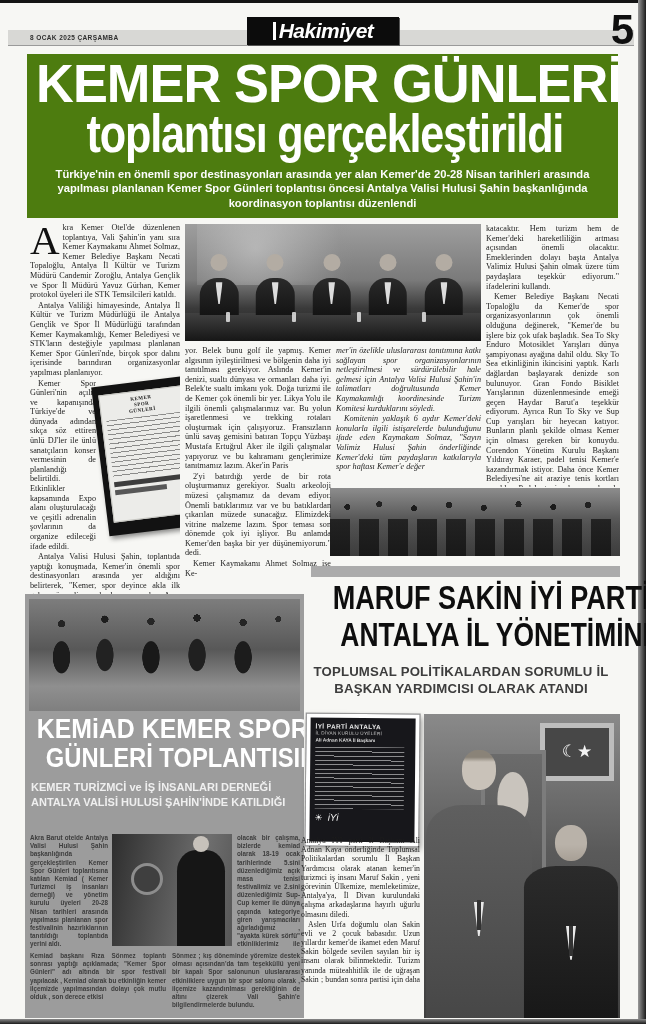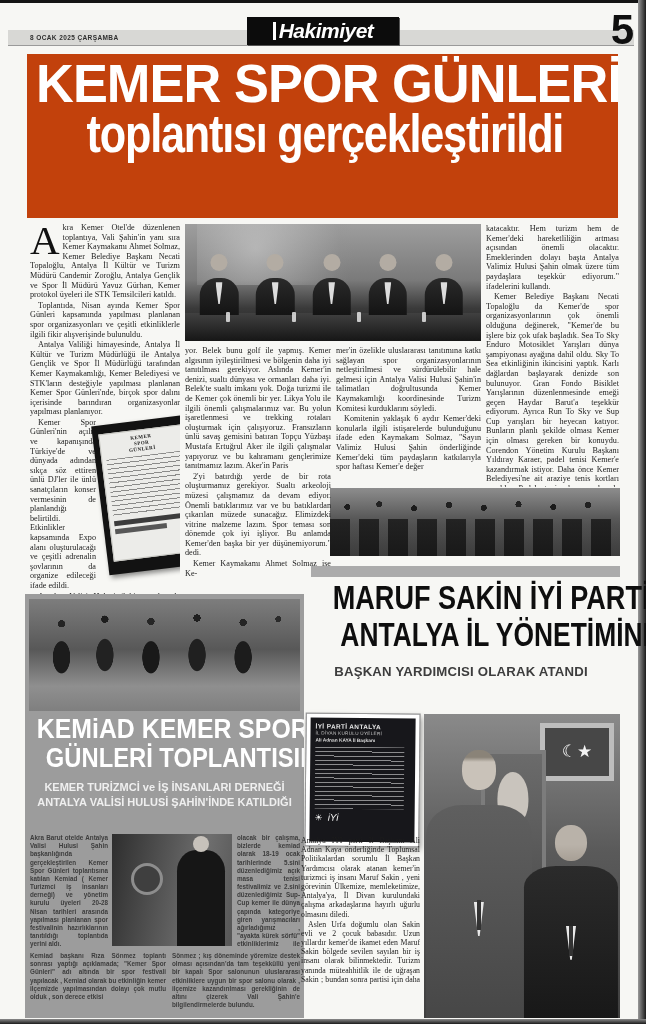--- a/index.html
+++ b/index.html
@@ -10,33 +10,33 @@
   .edge-right{right:0;top:0;width:8px;height:1024px;background:linear-gradient(90deg,#9a9a9a,#1b1b1b);}
   .edge-bottom{left:0;bottom:0;width:646px;height:5px;background:linear-gradient(#8a8a8a,#1b1b1b);}
   
   .hdr-strip{left:8px;top:30px;width:626px;height:15px;background:#d8d8d5;border-bottom:1px solid #9a9a9a;}
   .hdr-date{left:30px;top:34px;font-size:6.5px;font-weight:bold;color:#2e2e2e;letter-spacing:.4px;}
   .masthead{left:247px;top:17px;width:152px;height:28px;background:#0c0c0c;display:flex;align-items:center;justify-content:center;box-shadow:1px 1px 0 #555;}
   .masthead .bar{display:inline-block;width:3px;height:18px;background:#fff;margin-right:3px;}
   .masthead .mh-text{color:#fff;font-weight:bold;font-style:italic;font-size:21px;letter-spacing:-0.5px;}
   .pageno{left:584px;top:6px;width:50px;text-align:right;font-size:42px;font-weight:bold;color:#101010;}
   
-  .mainbox{left:27px;top:54px;width:591px;height:164px;background:#c2410c;text-align:center;overflow:hidden;}
+  .mainbox{left:27px;top:54px;width:591px;height:164px;background:#4d7c0f;text-align:center;overflow:hidden;}
   .cond{display:inline-block;transform:scaleX(var(--sx,.85));transform-origin:center;white-space:nowrap;}
   .mh1{margin-top:2px;font-size:54px;line-height:1.0;font-weight:bold;color:#fff;letter-spacing:-1px;}
   .mh2{margin-top:-4px;font-size:54px;line-height:1.0;font-weight:bold;color:#fff;letter-spacing:-1.5px;}
   .msub{margin:7px auto 0;width:568px;font-size:11.2px;font-weight:600;color:#fdfdfd;line-height:1.28;}
   
   .bodycol{font-family:"Liberation Serif",serif;font-size:8.2px;line-height:1.17;color:#1d1d1d;text-align:justify;overflow:hidden;}
   .bodycol p{margin:0 0 1px 0;}
   .bodycol p.ind{text-indent:8px;}
   .dropcap{float:left;font-size:41px;line-height:.78;padding:2px 3px 0 0;font-weight:400;color:#111;font-family:"Liberation Serif",serif;}
   .col1{left:30px;top:223px;width:150px;height:389px;}
   .col2{left:185px;top:346px;width:146px;height:247px;}
-  .col3{left:336px;top:346px;width:145px;height:141px;}
+  .col3{left:336px;top:346px;width:145px;height:141px;font-style:italic;}
   .col4{left:486px;top:224px;width:133px;height:263px;}
   
   .photo{overflow:hidden;background:#666;}
   
   .p-panel{left:185px;top:224px;width:296px;height:117px;background:linear-gradient(180deg,#9e9e9e,#7a7a7a 48%,#3a3a3a 72%,#1f1f1f);}
   .p-panel .screen{position:absolute;left:4%;top:0;width:66%;height:52%;background:radial-gradient(circle at 30% 40%,rgba(220,220,220,.5),rgba(150,150,150,.15) 60%,transparent 70%);}
   .p-panel .table{position:absolute;left:0;bottom:0;width:100%;height:24%;background:linear-gradient(#414141,#161616);}
   .person{position:absolute;bottom:22%;width:13%;height:52%;}
   .person::before{content:"";position:absolute;left:50%;top:0;transform:translateX(-50%);width:17px;height:17px;border-radius:50%;background:#b3aca3;}
   .person::after{content:"";position:absolute;left:50%;bottom:0;transform:translateX(-50%);width:100%;height:62%;background:linear-gradient(#2a2a2a,#141414);border-radius:45% 45% 0 0;}
@@ -71,21 +71,21 @@
     radial-gradient(circle 6px at 45% 20%,#262626 60%,transparent 62%),
     radial-gradient(circle 6px at 62% 17%,#1f1f1f 60%,transparent 62%),
     radial-gradient(circle 6px at 79% 21%,#242424 60%,transparent 62%),
     radial-gradient(circle 5px at 92% 18%,#2a2a2a 60%,transparent 62%),
     radial-gradient(ellipse 14px 26px at 12% 52%,#1c1c1c 60%,transparent 64%),
     radial-gradient(ellipse 14px 26px at 28% 50%,#222 60%,transparent 64%),
     radial-gradient(ellipse 14px 26px at 45% 52%,#191919 60%,transparent 64%),
     radial-gradient(ellipse 14px 26px at 62% 50%,#202020 60%,transparent 64%),
     radial-gradient(ellipse 14px 26px at 79% 52%,#1c1c1c 60%,transparent 64%);}
   .kh{position:absolute;left:0;width:291px;text-align:right;font-weight:bold;color:#fff;font-size:27px;line-height:1.0;}
-  .ksub{position:absolute;left:6px;top:186px;width:267px;text-align:center;font-size:11px;font-weight:600;color:#efefef;line-height:1.32;}
+  .ksub{position:absolute;left:6px;top:186px;width:267px;text-align:left;font-size:11px;font-weight:600;color:#efefef;line-height:1.32;}
   .ktext{position:absolute;font-size:6.3px;font-weight:bold;color:#3c3c3c;line-height:1.3;text-align:justify;overflow:hidden;}
   .p-spk{position:absolute;left:87px;top:240px;width:120px;height:112px;background:linear-gradient(100deg,#2e2e2e,#6e6e6e 70%,#565656);}
   .p-spk .emblem{position:absolute;left:16%;top:26%;width:26px;height:26px;border-radius:50%;border:3px solid #8d8d8d;background:#3f3f3f;}
   .p-spk .fig{position:absolute;right:6%;bottom:0;width:40%;height:86%;background:#161616;border-radius:40% 40% 0 0/22% 22% 0 0;}
   .p-spk .fig::before{content:"";position:absolute;left:50%;top:-14px;transform:translateX(-50%);width:16px;height:16px;border-radius:50%;background:#c7c2bb;}
   
   .mdivider{left:311px;top:566px;width:309px;height:11px;background:#ababab;}
   .mhead{left:298px;width:330px;text-align:center;font-weight:bold;color:#0e0e0e;font-size:33px;line-height:1.0;}
   .msubhead{left:299px;top:663px;width:324px;text-align:center;font-size:13.2px;font-weight:600;color:#3d3d3d;line-height:1.3;letter-spacing:.2px;}
   .p-slide{left:306px;top:714px;width:113px;height:132px;background:#17171b;border:4px solid #fff;box-shadow:0 0 0 1px #9a9a9a,2px 3px 6px rgba(0,0,0,.4);transform:rotate(.6deg);box-sizing:border-box;padding:5px 5px 3px;}
@@ -126,20 +126,21 @@
 <div class="abs hdr-date">8 OCAK 2025 ÇARŞAMBA</div>
 <div class="abs masthead">
   <span class="bar"></span>
   <span class="mh-text">Hakimiyet</span>
 </div>
 <div class="abs pageno">5</div>
 
 <div class="abs mainbox">
   <div class="mh1"><span class="cond" style="--sx:.97">KEMER SPOR GÜNLERİ</span></div>
   <div class="mh2"><span class="cond" style="--sx:.8">toplantısı gerçekleştirildi</span></div>
+  <div class="msub">Türkiye'nin en önemli spor destinasyonları arasında yer alan Kemer'de 20-28 Nisan tarihleri arasında yapılması planlanan Kemer Spor Günleri toplantısı öncesi Antalya Valisi Hulusi Şahin başkanlığında koordinasyon toplantısı düzenlendi</div>
 </div>
 
 <div class="abs photo p-panel">
   <div class="screen"></div>
   <div class="table"></div>
   <div class="person" style="left:5%">
       <span class="shirt"></span>
     </div>
   <div class="person" style="left:24%">
       <span class="shirt"></span>
@@ -155,21 +156,20 @@
     </div>
   <div class="bottle" style="left:14%"></div>
   <div class="bottle" style="left:36%"></div>
   <div class="bottle" style="left:58%"></div>
   <div class="bottle" style="left:80%"></div>
 </div>
 <div class="abs photo p-aud"></div>
 
 <div class="abs bodycol col1">
   <p><span class="dropcap">A</span><span>kra Kemer Otel'de düzenlenen toplantıya, Vali Şahin'in yanı sıra Kemer Kaymakamı Ahmet Solmaz, Kemer Belediye Başkanı Necati Topaloğlu, Antalya İl Kültür ve Turizm Müdürü Candemir Zoroğlu, Antalya Gençlik ve Spor İl Müdürü Yavuz Gürhan, Kemer protokol üyeleri ile STK Temsilcileri katıldı.</span></p>
-  <p class="ind">Toplantıda, Nisan ayında Kemer Spor Günleri kapsamında yapılması planlanan spor organizasyonları ve çeşitli etkinliklerle ilgili fikir alışverişinde bulunuldu.</p>
   <p class="ind">Antalya Valiliği himayesinde, Antalya İl Kültür ve Turizm Müdürlüğü ile Antalya Gençlik ve Spor İl Müdürlüğü tarafından Kemer Kaymakamlığı, Kemer Belediyesi ve STK'ların desteğiyle yapılması planlanan Kemer Spor Günleri'nde, birçok spor dalını içerisinde barındıran organizasyonlar yapılması planlanıyor.</p>
   <div class="tiltwrap">
     <div class="tilt">
       <div class="paper">
         <div class="doc-logo">
           <div>KEMER</div>
           <div>SPOR</div>
           <div>GÜNLERİ</div>
         </div>
         <div class="doc-lines"></div>
@@ -213,20 +213,21 @@
   </div>
   <div class="ktext" style="left:212px;top:240px;width:63px;height:114px">olacak bir çalışma, bizlerde kemiad olarak 18-19 ocak tarihlerinde 5.sini düzenlediğimiz açık masa tenisi festivalimiz ve 2.sini düzenlediğimiz Sup-Cup kemer ile dünya çapında kategoriye giren yarışmacıları ağırladığımız , "ayakta kürek sörfü" etkinliklerimiz ile desteklemeye devam edeceğiz dedi.</div>
   <div class="ktext" style="left:5px;top:358px;width:136px;height:62px">Kemiad başkanı Rıza Sönmez toplantı sonrası yaptığı açıklamada; "Kemer Spor Günleri" adı altında bir spor festivali yapılacak , Kemiad olarak bu etkinliğin kemer ilçemizde yapılmasından dolayı çok mutlu olduk , son derece etkisi</div>
   <div class="ktext" style="left:147px;top:358px;width:128px;height:62px">Sönmez ; kış döneminde yöremize destek olması açısından'da tam teşekküllü yeni bir kapalı Spor salonunun uluslararası etkinliklere uygun bir spor salonu olarak , ilçemize kazandırılması gerekliğinin de altını çizerek Vali Şahin'e bilgilendirmelerde bulundu.</div>
 </div>
 
 <div class="abs mdivider"></div>
 <div class="abs mhead" style="top:581px"><span class="cond" style="--sx:.82">MARUF SAKİN İYİ PARTİ</span></div>
 <div class="abs mhead" style="top:618px"><span class="cond" style="--sx:.8">ANTALYA İL YÖNETİMİNDE</span></div>
 <div class="abs msubhead">
+  <div>TOPLUMSAL POLİTİKALARDAN SORUMLU İL</div>
   <div>BAŞKAN YARDIMCISI OLARAK ATANDI</div>
 </div>
 
 <div class="abs p-slide">
   <div class="slide-t">İYİ PARTİ ANTALYA</div>
   <div class="slide-s">İL DİVAN KURULU ÜYELERİ</div>
   <div class="slide-l">Ali Adnan KAYA İl Başkanı</div>
   <div class="slide-lines"></div>
   <div class="slide-foot">
     <span class="sun-icon">☀</span>

